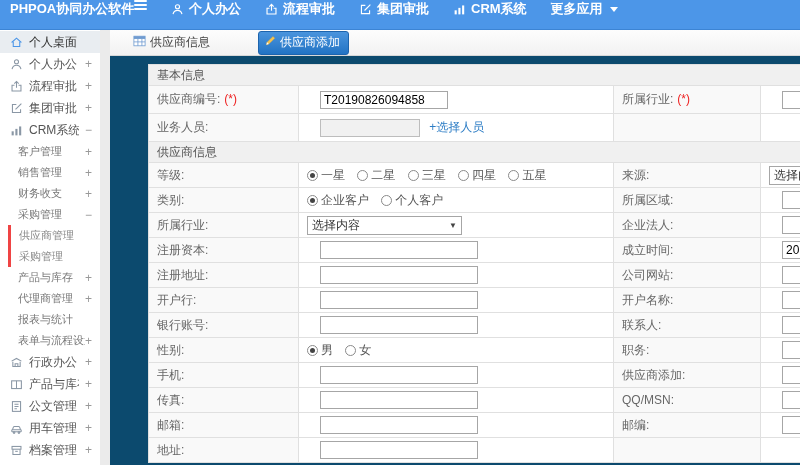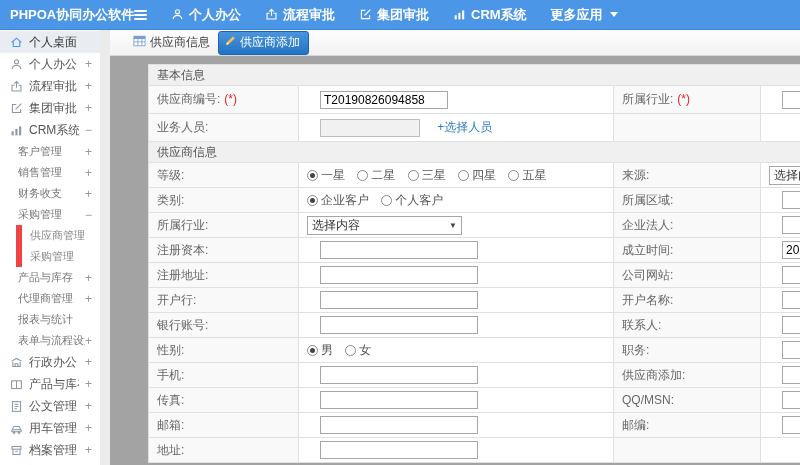--- a/index.html
+++ b/index.html
@@ -1,75 +1,75 @@
 <!DOCTYPE html>
 <html><head>
 <meta charset="utf-8">
 <style>
   * { margin:0; padding:0; box-sizing:border-box; }
   html,body { width:800px; height:465px; overflow:hidden; background:#fff;
     font-family:"Liberation Sans","DejaVu Sans",sans-serif; }
 
   
   .topbar { height:30px; background:#4c96e8; border-bottom:1px solid #3c84d4;
-    display:flex; align-items:center; color:#fff; }
+    display:flex; align-items:flex-start; color:#fff; }
   .logo { width:112px; padding-left:10px; font-size:13px; font-weight:bold; white-space:nowrap; }
   .hamburger { margin:0 14px 0 22px; display:flex; flex-direction:column; gap:2px; cursor:pointer; }
   .hamburger i { display:block; width:13px; height:2px; background:#fff; border-radius:1px; }
   .nav { display:flex; align-items:center; gap:24px; margin-left:10px; }
   .nav-item { display:flex; align-items:center; gap:5px; font-size:13px; font-weight:600;
     cursor:pointer; white-space:nowrap; }
   .nav-item svg { display:block; }
   .caret-down { width:0; height:0; border-left:4px solid transparent; border-right:4px solid transparent;
     border-top:5px solid #fff; margin-left:2px; }
 
   
   .layout { display:flex; height:435px; }
   .sidebar { width:100px; background:#fff; padding-top:1px; flex:none; }
   .splitter { width:10px; background:#ebebeb; flex:none; }
-  .main { flex:1; background:#a3a3a3; min-width:0; overflow:hidden; }
+  .main { flex:1; background:#0c4a6e; min-width:0; overflow:hidden; }
 
   
   .side-item { display:flex; align-items:center; cursor:pointer; color:#555; white-space:nowrap; }
   .lv0 { height:22px; padding:0 8px 0 10px; font-size:12px; gap:6px; }
   .lv0.active { background:#e9edf1; color:#333; }
   .lv0 .sicon { display:flex; color:#8a97a5; flex:none; }
   .lv0.active .sicon { color:#4c96e8; }
   .lv1 { height:21px; padding:0 8px 0 18px; font-size:11px; color:#777; }
-  .lv2wrap { margin-left:16px; border-left:6px solid #ef4444; }
+  .lv2wrap { margin-left:8px; border-left:3px solid #ef4444; }
   .lv2 { height:21px; padding:0 8px 0 8px; font-size:11px; color:#888; }
   .expander { margin-left:auto; color:#999; font-size:12px; }
   .slabel { overflow:hidden; }
 
   
   .tabstrip { height:26px; background:linear-gradient(#fdfdfd,#f2f2f2);
     border-bottom:1px solid #d8d8d8; display:flex; align-items:center; padding-left:23px; gap:8px; }
   .tab { display:flex; align-items:center; gap:4px; font-size:12px; cursor:pointer; }
   .tab.inactive { color:#444; }
   .tab.active { background:linear-gradient(#4a94dd,#2273c4); border:1px solid #1d64ad;
-    border-radius:3px; color:#fff; padding:2px 8px 3px 6px; }
+    border-radius:3px; color:#fff; padding:2px 8px 3px 6px;margin-left:40px; }
 
   
   .content { padding:8px 0 0 38px; }
   table.form { border-collapse:collapse; table-layout:fixed; width:880px; background:#fff;
     border:1px solid #d4d4d4; }
   table.form td { border:1px solid #e0e0e0; font-size:12px; color:#666; padding:0 8px;
     overflow:hidden; white-space:nowrap; }
   tr.sec td { background:#f0f0f0; height:21px; color:#555; }
   tr.r28 td { height:28px; }
   tr.r25 td { height:25px; }
   td.lbl { background:#f9f9f9; }
   td.fld { background:#fff; padding:0 3px; }
   .req { color:#ee2222; margin-left:4px; }
 
   .ipt { height:18px; border:1px solid #a6a6a6; font-size:12px; padding:0 3px; background:#fff;
     font-family:"Liberation Sans","DejaVu Sans",sans-serif; vertical-align:middle;margin-left:13px; }
   .w1 { width:128px; } .w3 { width:158px; } .w4 { width:160px; }
   .ipt.gray { width:100px; background:#f1f1f1; border-color:#bdbdbd; }
-  .link { color:#2d7dc5; font-size:12px; text-decoration:none; margin-left:14px; cursor:pointer; }
+  .link { color:#2d7dc5; font-size:12px; text-decoration:none; margin-left:6px; cursor:pointer; }
 
   .select { display:inline-flex; align-items:center; justify-content:space-between;
     width:155px; height:19px; border:1px solid #a6a6a6; background:#fff; padding:0 4px;
     font-size:12px; color:#333; cursor:pointer; vertical-align:middle; }
   .select.w4s { width:160px; }
   .sel-caret { font-size:8px; color:#444; }
 
   .opt { display:inline-flex; align-items:center; margin-right:9px; cursor:pointer; color:#555;text-align:right; }
   .radio { width:11px; height:11px; border:1px solid #8a8a8a; border-radius:50%; background:#fff;
     margin-right:3px; position:relative; flex:none; }

